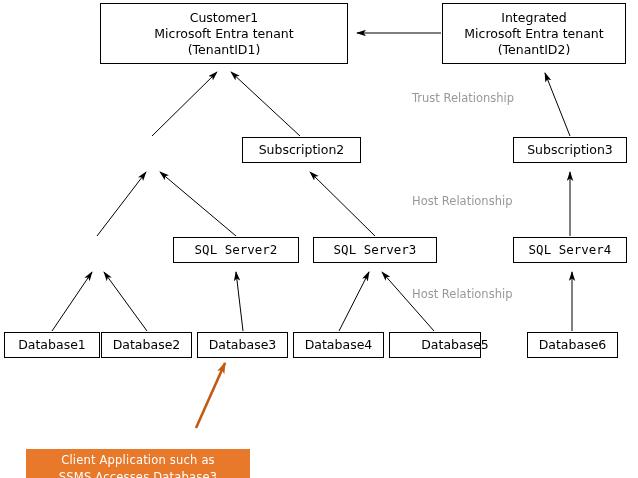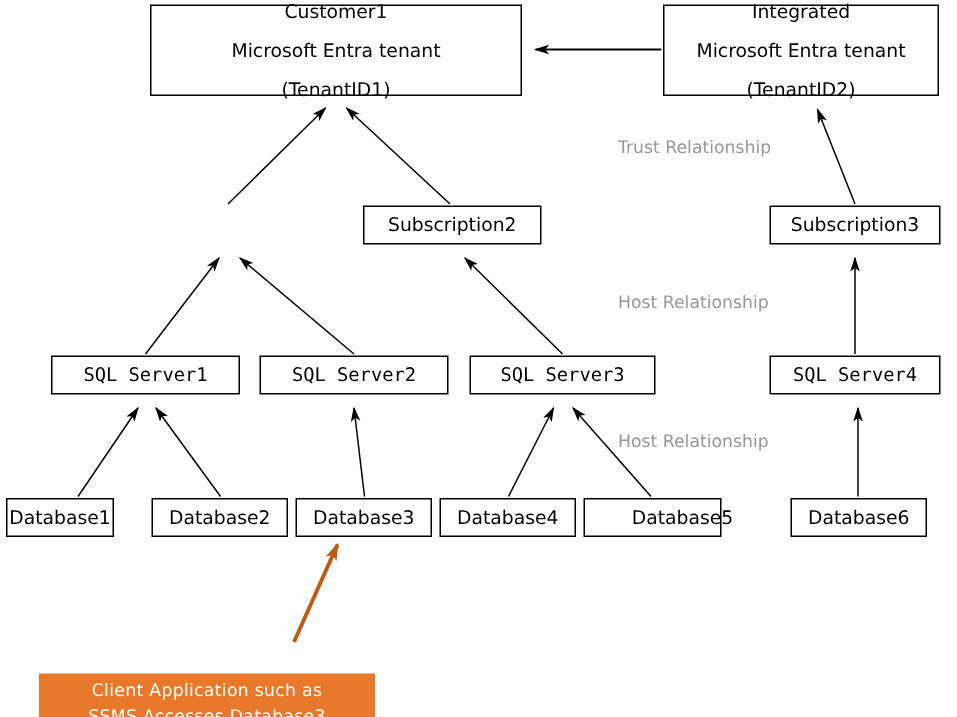--- a/index.html
+++ b/index.html
@@ -29,21 +29,20 @@
     border: 1px solid #000000;
     background: #ffffff;
     display: flex;
     flex-direction: column;
     align-items: center;
     justify-content: center;
     color: #000000;
     font-family: "DejaVu Sans", sans-serif;
     line-height: 1.28;
     text-align: center;
-    gap: 10px;
   }
   .node-tenant {
     font-size: 12.5px;
   }
   .node-sub {
     font-size: 12.5px;
   }
   .node-srv {
     font-size: 12.5px;
     font-family: "DejaVu Sans Mono", monospace;
@@ -154,34 +153,31 @@
     <span class="nline">(TenantID2)</span>
   </div>
 
   <div class="node node-sub" style="left:242px; top:137px; width:119px; height:26px;">
     <span class="nline">Subscription2</span>
   </div>
   <div class="node node-sub" style="left:513px; top:137px; width:114px; height:26px;">
     <span class="nline">Subscription3</span>
   </div>
 
-  <div class="node node-srv" style="left:34px; top:237px; width:126px; height:26px;">
-    <span class="nline">SQL Server1</span>
-  </div>
   <div class="node node-srv" style="left:173px; top:237px; width:126px; height:26px;">
     <span class="nline">SQL Server2</span>
   </div>
   <div class="node node-srv" style="left:313px; top:237px; width:124px; height:26px;">
     <span class="nline">SQL Server3</span>
   </div>
   <div class="node node-srv" style="left:513px; top:237px; width:114px; height:26px;">
     <span class="nline">SQL Server4</span>
   </div>
 
-  <div class="node node-db" style="left:4px; top:332px; width:72px; height:26px;">
+  <div class="node node-db" style="left:4px; top:332px; width:96px; height:26px;">
     <span class="nline">Database1</span>
   </div>
   <div class="node node-db" style="left:101px; top:332px; width:91px; height:26px;">
     <span class="nline">Database2</span>
   </div>
   <div class="node node-db" style="left:197px; top:332px; width:91px; height:26px;">
     <span class="nline">Database3</span>
   </div>
   <div class="node node-db" style="left:293px; top:332px; width:91px; height:26px;">
     <span class="nline">Database4</span>

